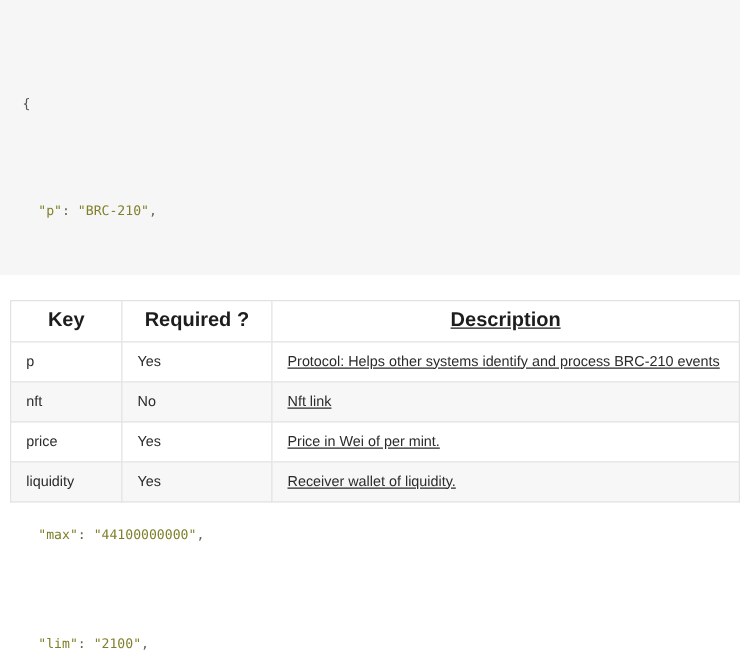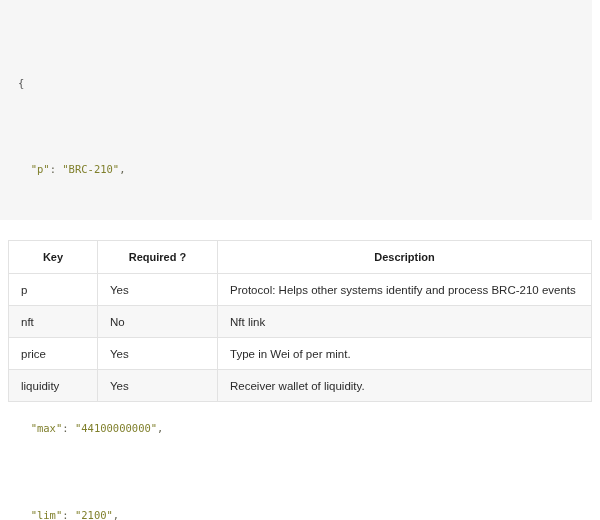--- a/index.html
+++ b/index.html
@@ -68,35 +68,35 @@
   .spec-table td {
     border: 1px solid #e2e2e2;
     padding: 0 12px;
     height: 31px;
     vertical-align: middle;
     font-weight: normal;
     text-align: left;
   }
   .spec-table thead th {
     font-weight: bold;
-    font-size: 11px;
+    font-size: 16px;
     text-align: center;
     height: 32px;
     background: #ffffff;
     color: #1d1d1d;
   }
   .spec-table tbody tr:nth-child(even) td {
     background: #f7f7f7;
   }
   .spec-table tbody tr:nth-child(odd) td {
     background: #ffffff;
   }
   .col-key   { width: 64px; }
   .col-req   { width: 95px; }
-  .col-desc  { width: auto; }
+  .col-desc  { width: auto; text-decoration: underline; }
 </style>
 </head>
 <body>
 
 <div class="page">
 
   <div class="code-block">
     <div class="code-pre">
 
       <div class="code-line"><span class="tok-brace">{</span></div>
@@ -137,21 +137,21 @@
         <td class="col-desc">Protocol: Helps other systems identify and process BRC-210 events</td>
       </tr>
       <tr>
         <td class="col-key">nft</td>
         <td class="col-req">No</td>
         <td class="col-desc">Nft link</td>
       </tr>
       <tr>
         <td class="col-key">price</td>
         <td class="col-req">Yes</td>
-        <td class="col-desc">Type in Wei of per mint.</td>
+        <td class="col-desc">Price in Wei of per mint.</td>
       </tr>
       <tr>
         <td class="col-key">liquidity</td>
         <td class="col-req">Yes</td>
         <td class="col-desc">Receiver wallet of liquidity.</td>
       </tr>
     </tbody>
   </table>
 
 </div>

